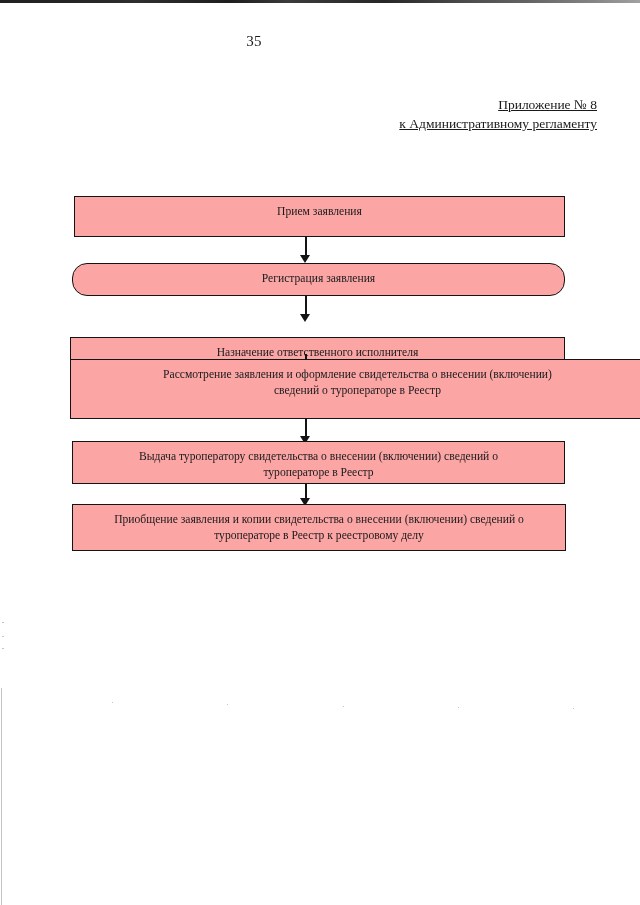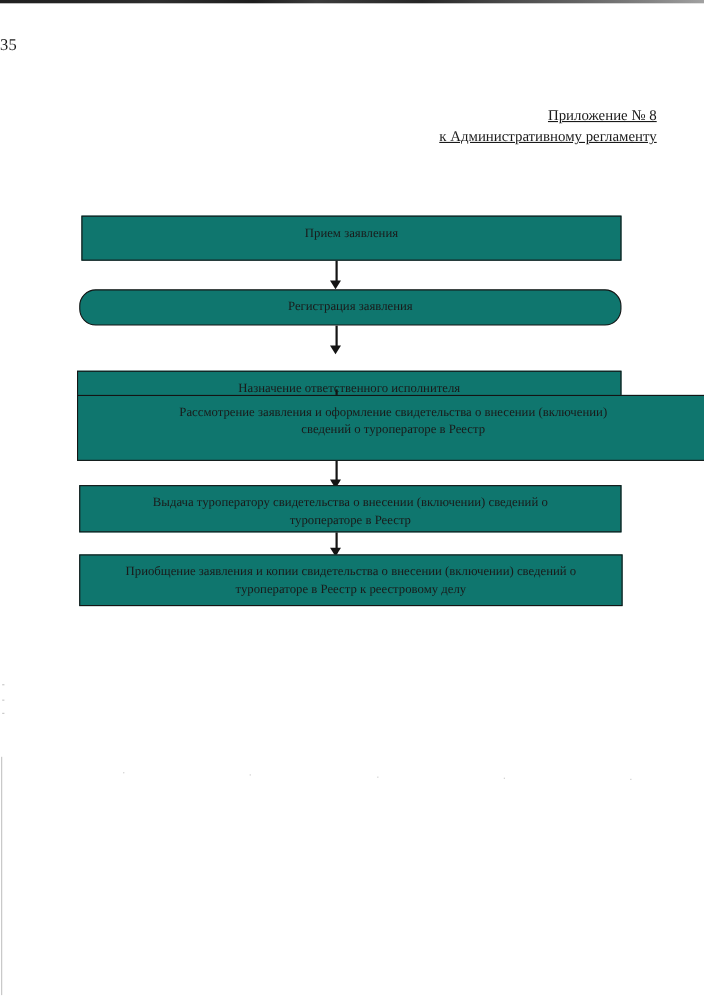--- a/index.html
+++ b/index.html
@@ -45,21 +45,21 @@
     background: #b0b0b0;
     opacity: .75;
   }
 
   
   .page-number {
     position: absolute;
     top: 33px;
     left: 0;
     width: 508px;
-    text-align: left;
+    text-align: center;
     font-size: 15px;
     letter-spacing: .3px;
   }
 
   
   .doc-header {
     position: absolute;
     top: 95px;
     left: 0;
     width: 597px;
@@ -88,21 +88,21 @@
   .flow {
     position: absolute;
     top: 194px;
     left: 0;
     width: 640px;
   }
   .node {
     position: absolute;
     box-sizing: border-box;
     border: 1.4px solid #141414;
-    background: #0f766e;
+    background: #fca5a5;
     text-align: center;
     font-size: 11.6px;
     line-height: 15.5px;
     padding-top: 7px;
   }
   .node .txt {
     display: block;
     padding: 0 14px;
   }
   .connector {

